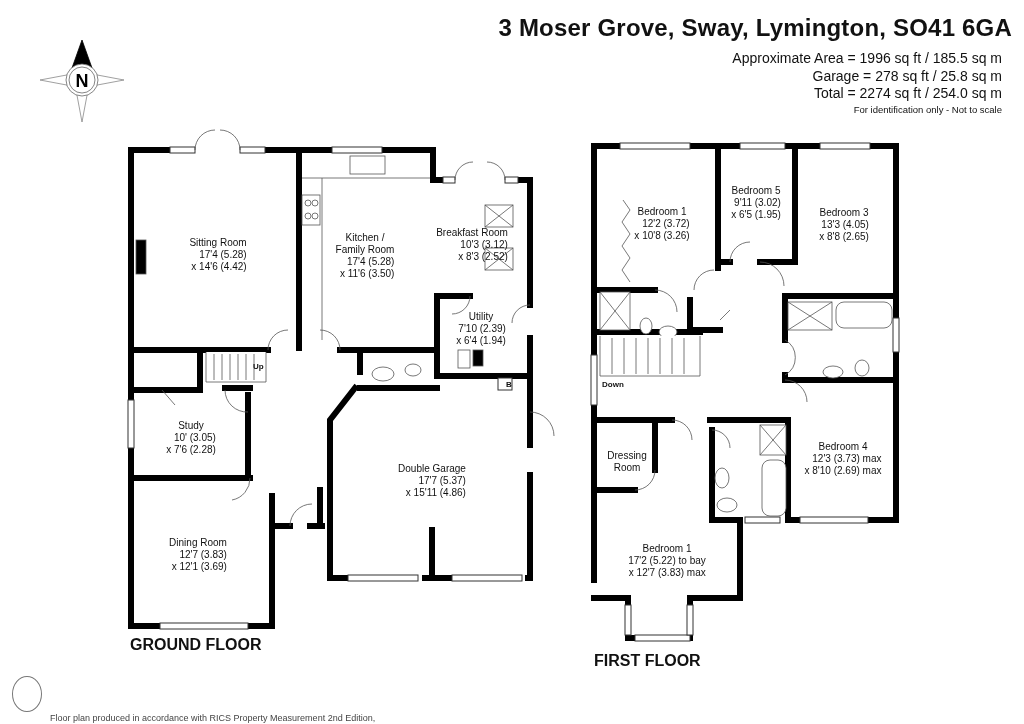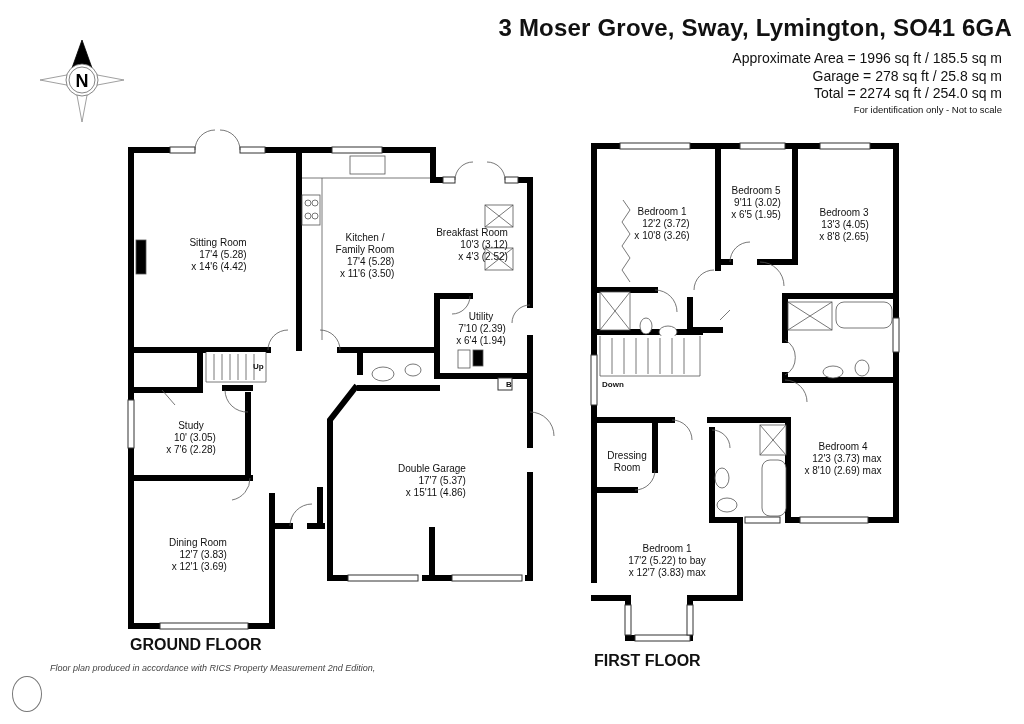--- a/index.html
+++ b/index.html
@@ -6,21 +6,21 @@
   body { width:1024px; height:724px; position:relative; overflow:hidden; font-family:"Liberation Sans", sans-serif; color:#111; }
   .title { position:absolute; right:12px; top:14px; font-size:24px; font-weight:bold; letter-spacing:0.2px; }
   .area { position:absolute; right:22px; font-size:14px; text-align:center; }
   .note { position:absolute; right:22px; top:104px; font-size:9.5px; }
   svg.plan { position:absolute; left:0; top:0; }
   .room-label { position:absolute; text-align:center; font-size:10px; line-height:12px; transform:translateX(-50%); white-space:nowrap; }
   .room-label .n { font-weight:normal; display:block; }
   .room-label .d { display:block;text-align:right; }
   .floor-label { position:absolute; font-weight:bold; font-size:16px; }
   .small { position:absolute; font-size:8px; font-weight:bold; }
-  .footer { position:absolute; left:50px; top:662px; font-size:9px; line-height:12px; color:#444;font-style:italic; }
+  .footer { position:absolute; left:50px; top:712px; font-size:9px; line-height:12px; color:#444; }
   .footer-icon { position:absolute; left:12px; top:676px; width:28px; height:34px; border:1px solid #777; border-radius:50%; }
 </style>
 </head>
 <body>
 
 <div class="title">3 Moser Grove, Sway, Lymington, SO41 6GA</div>
 <div class="area" style="top:50px">Approximate Area = 1996 sq ft / 185.5 sq m</div>
 <div class="area" style="top:68px">Garage = 278 sq ft / 25.8 sq m</div>
 <div class="area" style="top:85px">Total = 2274 sq ft / 254.0 sq m</div>
 <div class="note">For identification only - Not to scale</div>
@@ -215,21 +215,21 @@
 </div>
 <div class="room-label" style="left:365px;top:232px">
   <span class="n">Kitchen /</span>
   <span class="n">Family Room</span>
   <span class="d">17'4 (5.28)</span>
   <span class="d">x 11'6 (3.50)</span>
 </div>
 <div class="room-label" style="left:472px;top:227px">
   <span class="n">Breakfast Room</span>
   <span class="d">10'3 (3.12)</span>
-  <span class="d">x 4'3 (2.52)</span>
+  <span class="d">x 8'3 (2.52)</span>
 </div>
 <div class="room-label" style="left:481px;top:311px">
   <span class="n">Utility</span>
   <span class="d">7'10 (2.39)</span>
   <span class="d">x 6'4 (1.94)</span>
 </div>
 <div class="room-label" style="left:191px;top:420px">
   <span class="n">Study</span>
   <span class="d">10' (3.05)</span>
   <span class="d">x 7'6 (2.28)</span>

